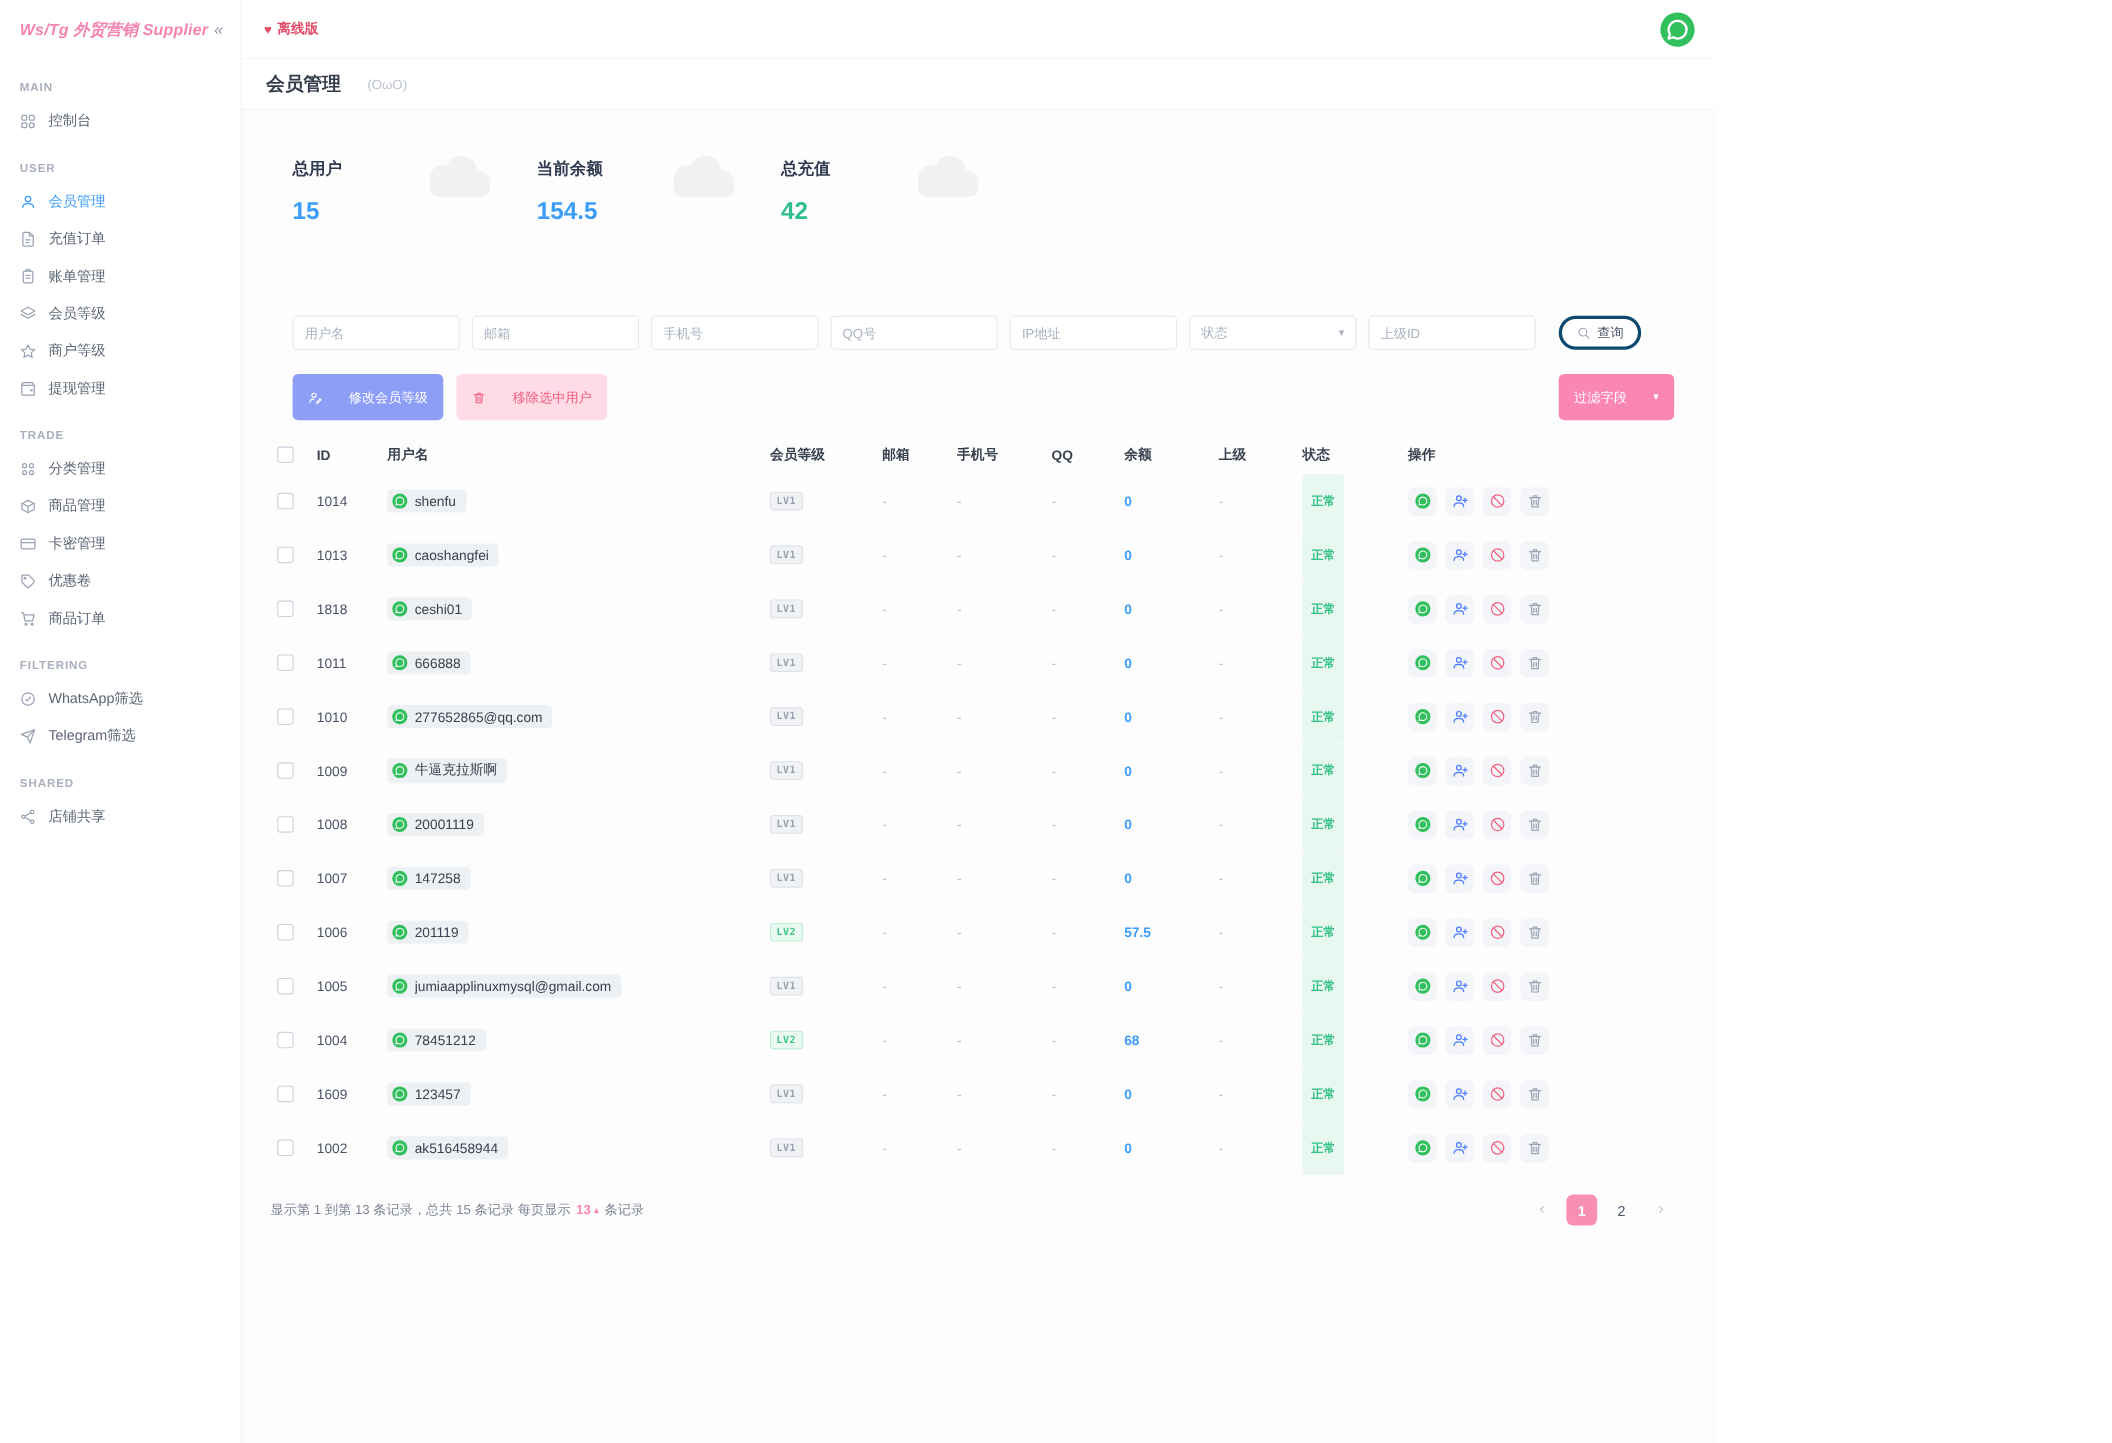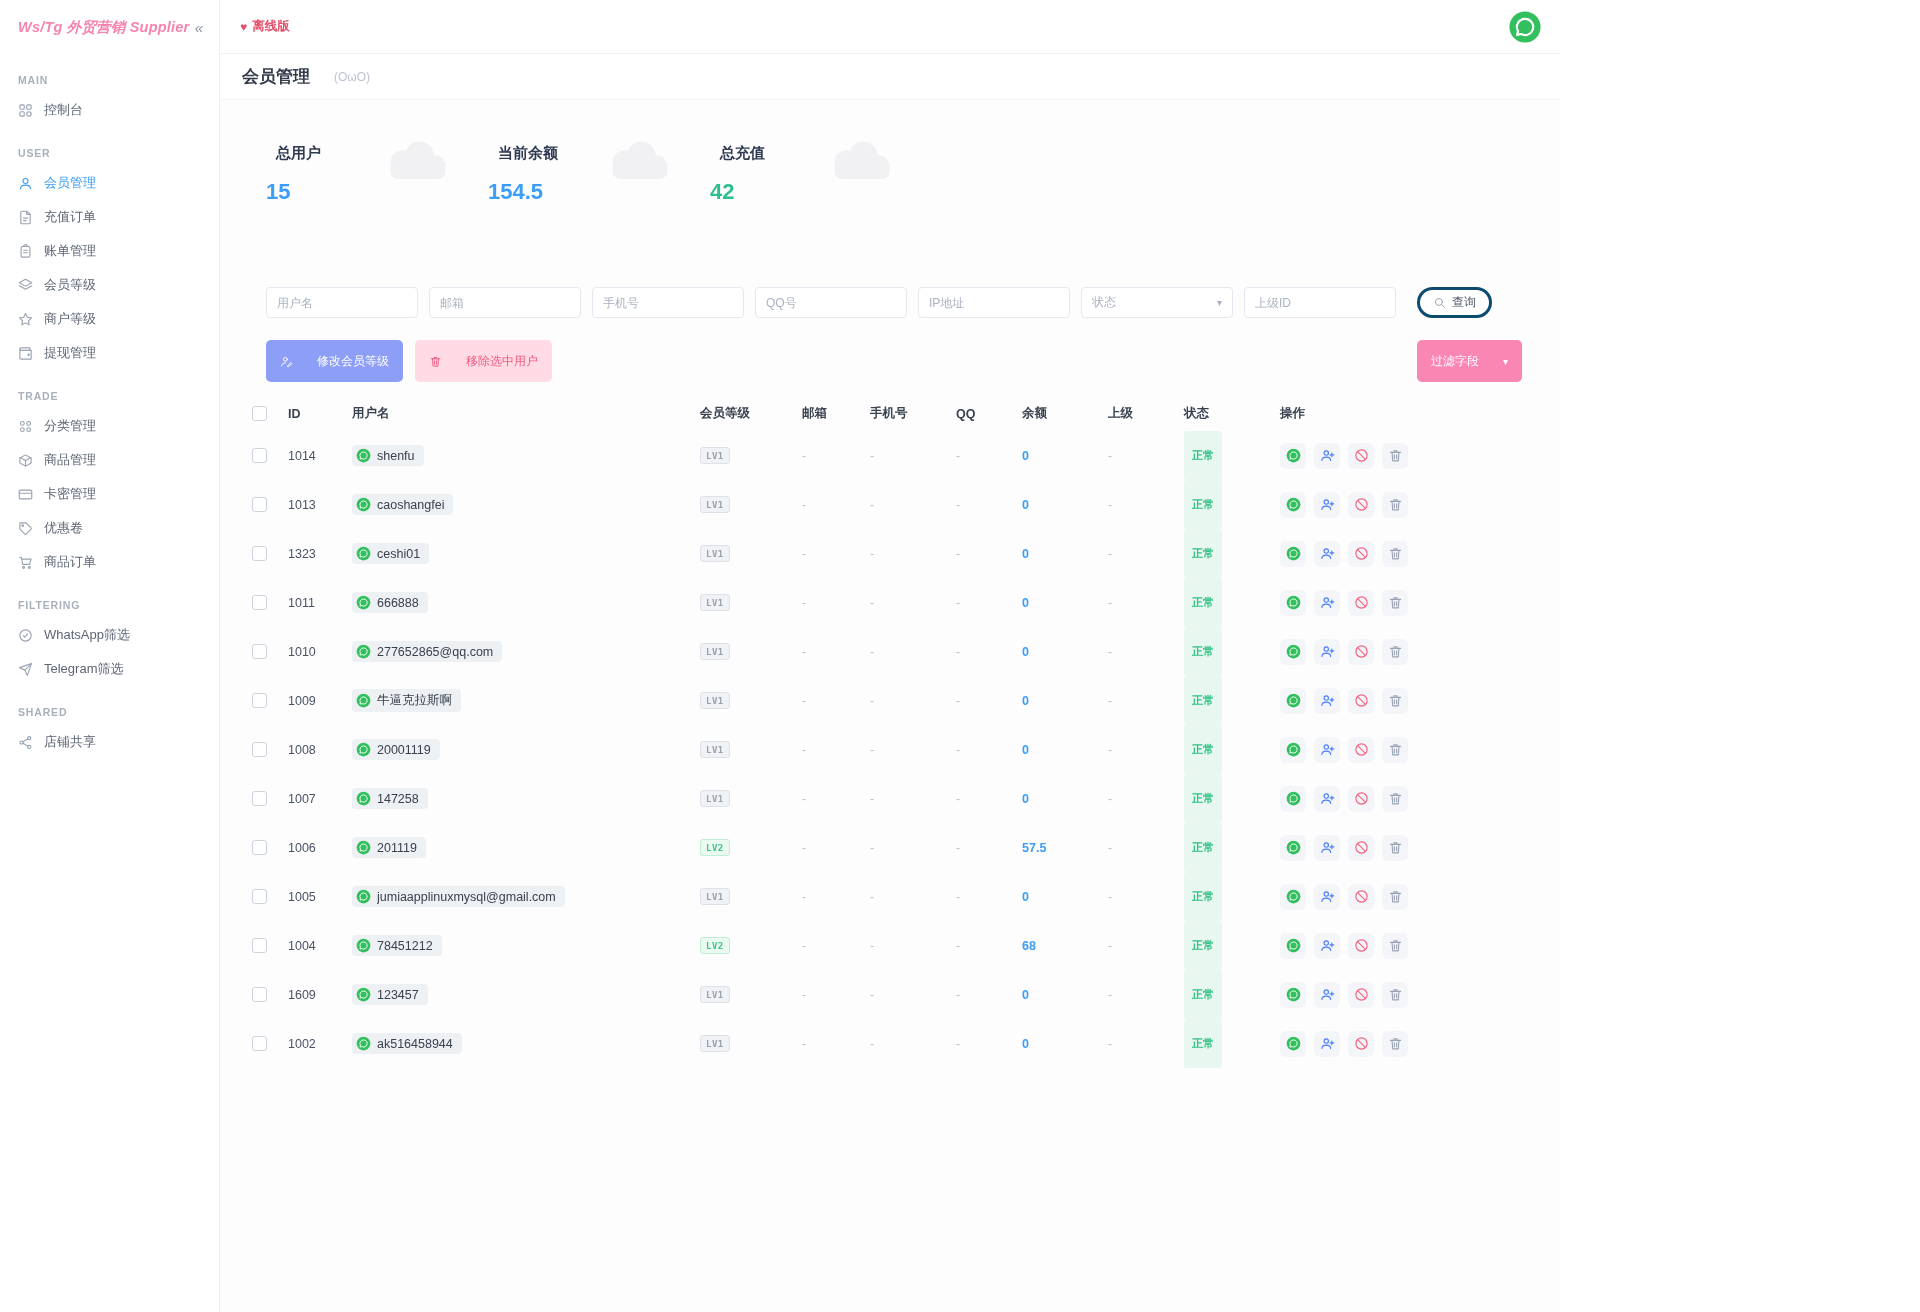--- a/index.html
+++ b/index.html
@@ -26,21 +26,21 @@
 
   .crumb-row { height:46px; background:#fff; border-bottom:1px solid #f4f5f8; display:flex; align-items:center; gap:24px; padding:0 22px; }
   .page-title { font-size:17px; font-weight:bold; color:#333b4b; }
   .kaomoji { font-size:12px; color:#bcc3cf; }
 
   .content { padding:0 20px 70px; }
 
   
   .stats { display:flex; padding:44px 6px 52px 26px; }
   .stat { width:222px; position:relative; }
-  .stat-label { font-size:15px; font-weight:bold; color:#2f3950;margin-left:10px; }
+  .stat-label { font-size:15px; font-weight:bold; color:#2f3950; }
   .stat-value { font-size:22px; font-weight:bold; margin-top:16px; }
   .stat-mark { position:absolute; right:34px; top:-14px; width:72px; height:72px; opacity:.07; pointer-events:none; }
   .stat-mark svg { width:100%; height:100%; }
 
   
   .filter-row { display:flex; align-items:center; gap:11px; padding-left:26px; margin-top:30px; }
   .f-input, .f-select { width:152px; height:31px; border:1px solid #e5e8ee; border-radius:4px; background:#fff; font-size:12px; color:#39414f; padding:0 10px; font-family:inherit; }
   .f-input::placeholder { color:#aab2c0; }
   .f-select { display:flex; align-items:center; justify-content:space-between; cursor:pointer; }
   .f-ph { color:#aab2c0; }
@@ -490,21 +490,21 @@
                     <path d="M4 7h16"></path>
                     <path d="M9.5 7V4.5h5V7"></path>
                     <path d="M6.5 7l1 13.5h9l1-13.5"></path>
                     <line x1="10.2" y1="11" x2="10.2" y2="17"></line>
                     <line x1="13.8" y1="11" x2="13.8" y2="17"></line>
                   </svg>
                 </span></td>
             </tr>
             <tr>
               <td class="c-check"><span class="cbx"></span></td>
-              <td class="c-id">1323</td>
+              <td class="c-id">1818</td>
               <td><span class="user-pill">
                   <span>
                     <svg class="icn" viewBox="0 0 24 24">
                       <circle cx="12" cy="12" r="11" fill="#31c05d"></circle>
                       <path d="M12 6.3a5.7 5.7 0 0 0-4.9 8.6L6.3 17.7l2.9-.8A5.7 5.7 0 1 0 12 6.3z" fill="none" stroke="#fff" stroke-width="1.5" stroke-linejoin="round"></path>
                     </svg>
                   </span>
                   <span class="uname">ceshi01</span>
                 </span></td>
               <td><span class="lv lv1">LV1</span></td>
@@ -997,16 +997,32 @@
                     <path d="M9.5 7V4.5h5V7"></path>
                     <path d="M6.5 7l1 13.5h9l1-13.5"></path>
                     <line x1="10.2" y1="11" x2="10.2" y2="17"></line>
                     <line x1="13.8" y1="11" x2="13.8" y2="17"></line>
                   </svg>
                 </span></td>
             </tr>
           </tbody>
       </table>
 
+      <div class="table-footer">
+        <div class="summary">
+          <span>显示第 1 到第 13 条记录，总共 15 条记录 每页显示</span>
+          <span class="psize">
+            <span>13</span>
+            <span class="caret-up">▴</span>
+          </span>
+          <span>条记录</span>
+        </div>
+        <div class="pager" id="pager">
+            <span class="pg nav">‹</span>
+            <span class="pg active">1</span>
+            <span class="pg">2</span>
+            <span class="pg nav">›</span>
+          </div>
+      </div>
 
     </div>
   </div>
 </div>
 
 </body></html>

